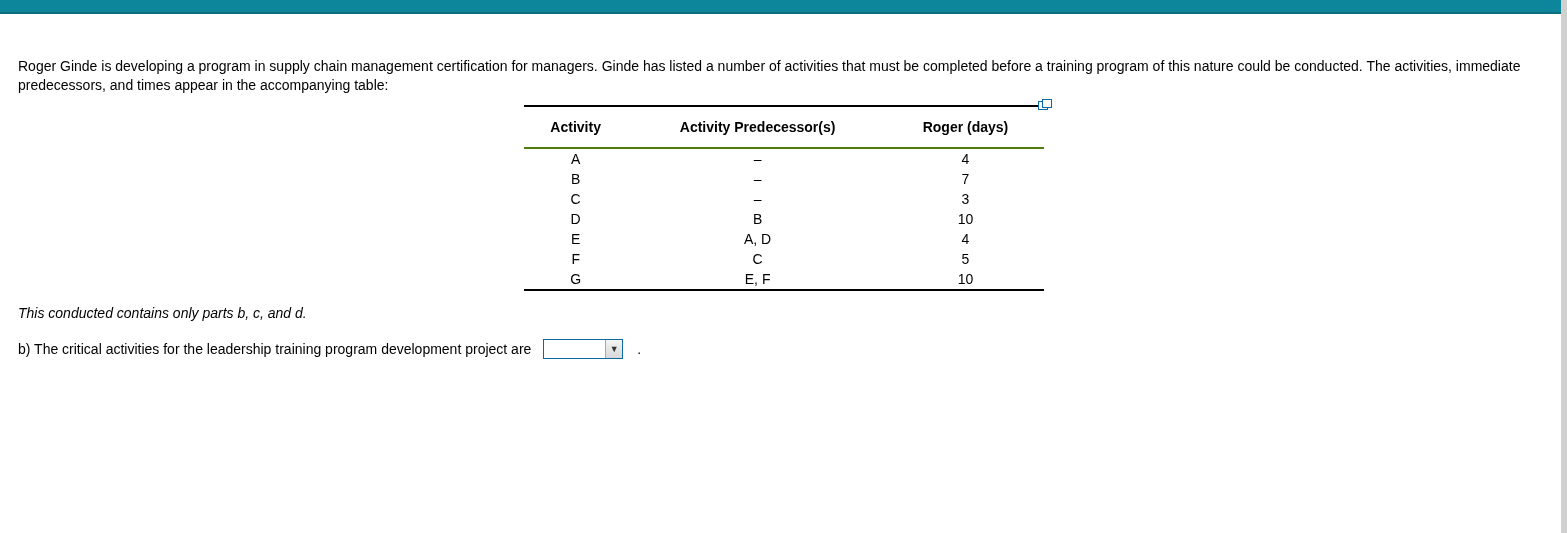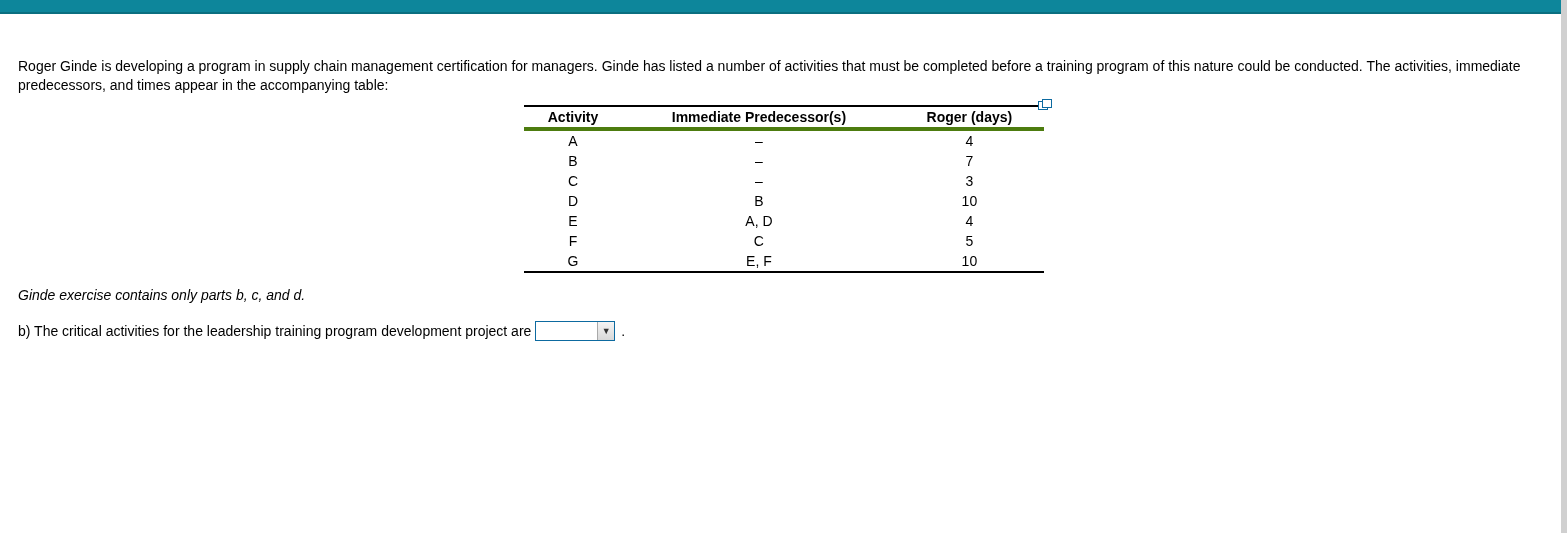--- a/index.html
+++ b/index.html
@@ -44,40 +44,40 @@
   }
   .pop-icon svg { display:block; }
   table.activity {
     border-collapse: collapse;
     width: 100%;
     font-size: 14px;
   }
   table.activity th {
     font-weight: bold;
     text-align: center;
-    padding: 2px 10px;
+    padding: 12px 10px;
     border-top: 2px solid #000;
-    border-bottom: 4px solid #4d7c0f;
+    border-bottom: 2px solid #4d7c0f;
   }
   table.activity td {
     text-align: center;
     padding: 2px 10px;
   }
   table.activity tr.last td {
     border-bottom: 2px solid #000;
   }
   .note {
     font-style: italic;
     margin: 12px 0 18px 0;
   }
   .question-row {
     display: flex;
     align-items: center;
     flex-wrap: wrap;
-    gap: 4px;
+    gap: 12px;
   }
   .select-box {
     width: 80px;
     height: 20px;
     border: 1px solid #0d6aa0;
     background: #fff;
     display: inline-flex;
     align-items: center;
     justify-content: flex-end;
     box-sizing: border-box;
@@ -111,21 +111,21 @@
     <span class="pop-icon">
       <svg width="14" height="12" viewBox="0 0 14 12">
         <rect x="0.5" y="2.5" width="9" height="8" fill="#fff" stroke="#0d6aa0"></rect>
         <rect x="4.5" y="0.5" width="9" height="8" fill="#fff" stroke="#0d6aa0"></rect>
       </svg>
     </span>
     <table class="activity">
       <thead>
         <tr>
           <th>Activity</th>
-          <th>Immediate Predecessor(s)</th>
+          <th>Activity Predecessor(s)</th>
           <th>Roger (days)</th>
         </tr>
       </thead>
       <tbody>
         <tr>
           <td>A</td>
           <td>–</td>
           <td>4</td>
         </tr>
         <tr>
@@ -155,21 +155,21 @@
         </tr>
         <tr class="last">
           <td>G</td>
           <td>E, F</td>
           <td>10</td>
         </tr>
       </tbody>
     </table>
   </div>
 
-  <div class="note">Ginde exercise contains only parts b, c, and d.</div>
+  <div class="note">This conducted contains only parts b, c, and d.</div>
 
   <div class="question-row">
     <span>b) The critical activities for the leadership training program development project are</span>
     <span class="select-box">
       <span class="select-arrow">▼</span>
     </span>
     <span class="period">.</span>
   </div>
 
 </div>

